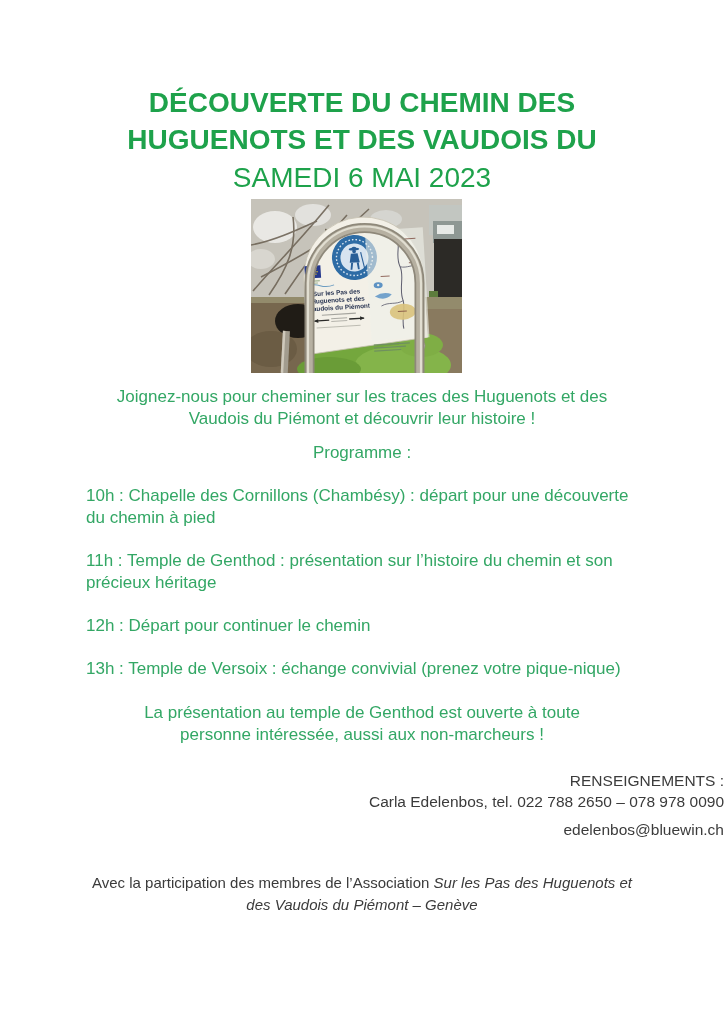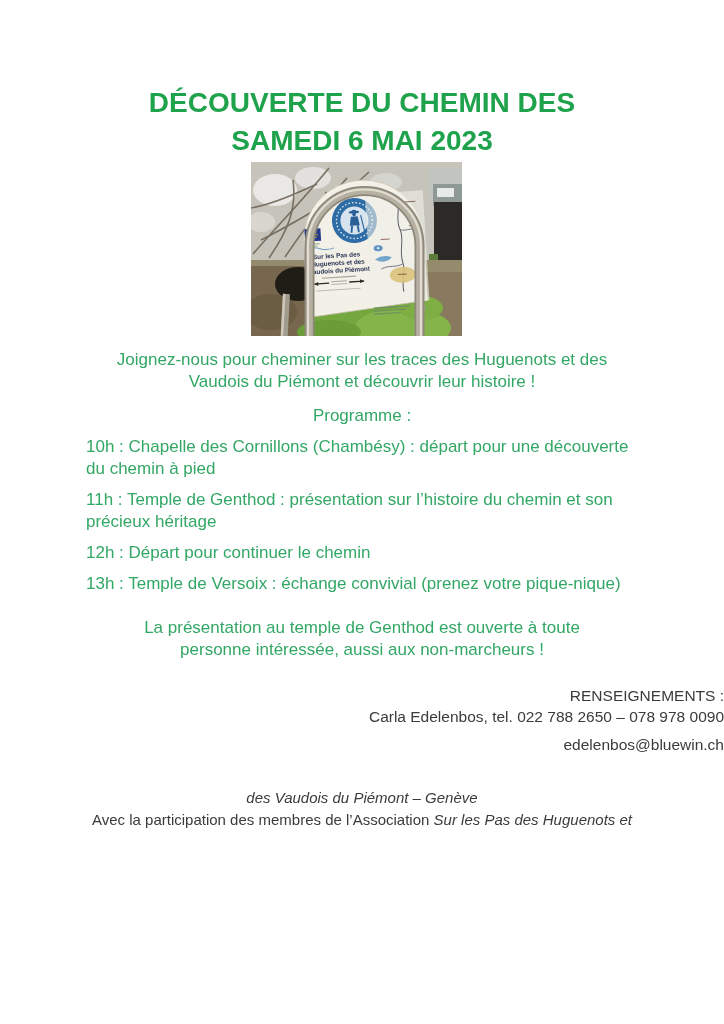--- a/index.html
+++ b/index.html
@@ -17,40 +17,40 @@
   .title {
     margin: 0;
     color: var(--title-green, #1ea24b);
     font-size: 28px; line-height: 37px; font-weight: bold;
     text-align: center;
   }
   .title span { display: block; }
   .date {
     margin: 2px 0 0;
     color: var(--title-green, #1ea24b);
-    font-size: 28px; line-height: 36px; font-weight: bold;
+    font-size: 28px; line-height: 36px; font-weight: normal;
     text-align: center;
   }
   .photo {
     display: block;
     width: 211px; height: 174px;
     margin: 3px 0 0 251px;
   }
   .green-text { color: var(--body-green, #33a765); font-size: 17px; line-height: 22px; }
   .intro {
     margin: 13px auto 12px;
     max-width: 540px;
     text-align: center;
   }
   .prog-head {
     margin: 10px auto 8px;
     text-align: center;
   }
   .items { width: 566px; margin-left: 86px; }
-  .items p { margin: 9px 0 0; }
+  .items p { margin: 21px 0 0; }
   .note {
     margin: 22px auto 0;
     max-width: 490px;
     text-align: center;
   }
   .contact {
     margin-top: 24px;
     text-align: center;
     color: var(--text-dark, #3b3b3b);
     font-size: 15.5px; line-height: 21px;
@@ -64,20 +64,21 @@
     font-size: 15px; line-height: 22px;
   }
 </style>
 </head>
 <body>
 
 <div class="page">
 
   <h1 class="title">
     <span>DÉCOUVERTE DU CHEMIN DES</span>
+    <span>HUGUENOTS ET DES VAUDOIS DU</span>
   </h1>
 
   <div class="date">SAMEDI 6 MAI 2023</div>
 
   <svg class="photo" viewBox="0 0 211 174" aria-hidden="true">
 
     <g>
       <rect x="0" y="0" width="211" height="174" fill="#b7b2a6"></rect>
       <rect x="0" y="0" width="211" height="100" fill="#c6c3ba"></rect>
       <ellipse cx="24" cy="28" rx="22" ry="16" fill="#e9e8e4"></ellipse>
@@ -216,17 +217,17 @@
 
   <p class="note green-text">La présentation au temple de Genthod est ouverte à toute personne intéressée, aussi aux non-marcheurs !</p>
 
   <div class="contact">
     <p>RENSEIGNEMENTS :</p>
     <p>Carla Edelenbos, tel. 022 788 2650 – 078 978 0090</p>
     <p class="email">edelenbos@bluewin.ch</p>
   </div>
 
   <div class="footer">
+    <div><span>Avec la participation des membres de l’Association</span> <i>Sur les Pas des Huguenots et</i></div>
     <div><i>des Vaudois du Piémont – Genève</i></div>
-    <div><span>Avec la participation des membres de l’Association</span> <i>Sur les Pas des Huguenots et</i></div>
   </div>
 
 </div>
 
 </body></html>

